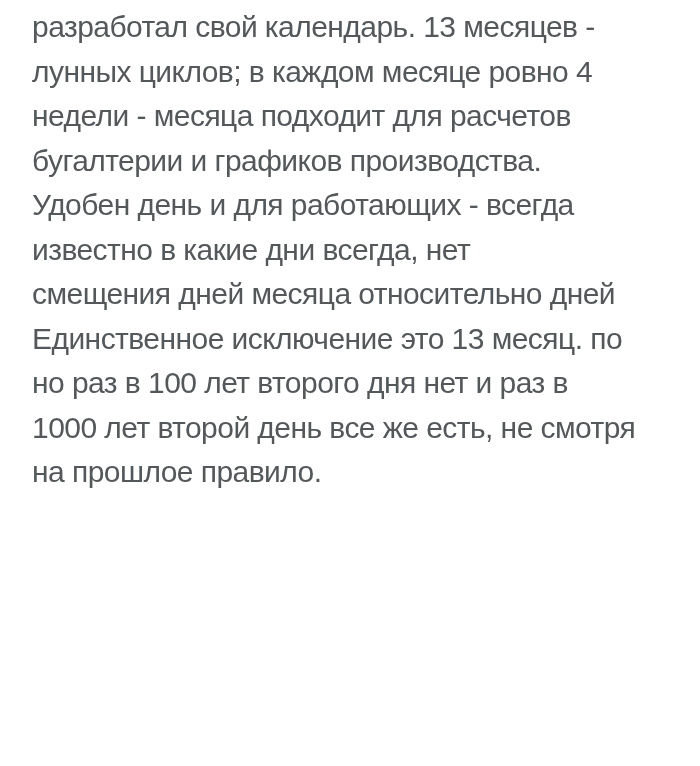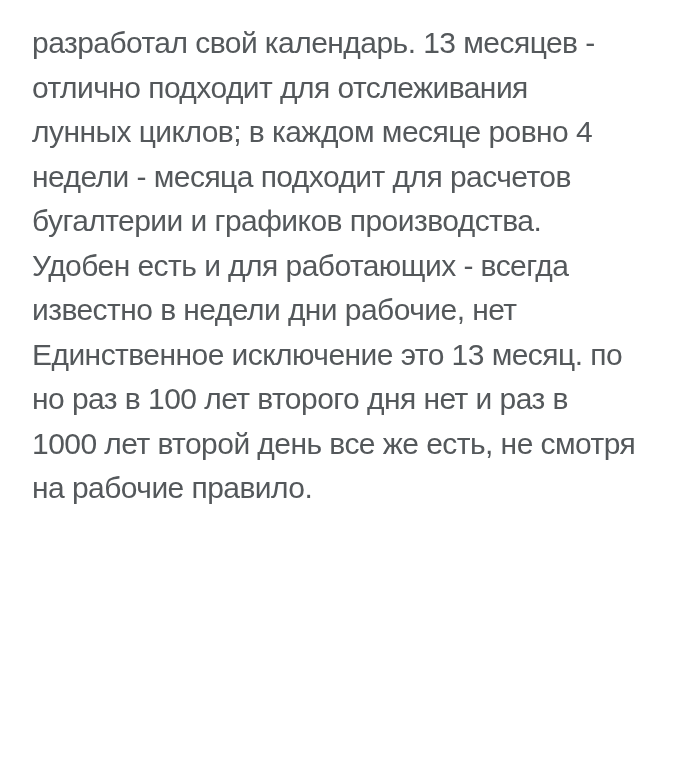--- a/index.html
+++ b/index.html
@@ -7,40 +7,40 @@
     padding: 0;
     background: #ffffff;
     width: 700px;
     height: 766px;
     overflow: hidden;
   }
   .page {
     box-sizing: border-box;
     width: 700px;
     height: 766px;
-    padding: 21px 10px 0 32px;
+    padding: 5px 10px 0 32px;
   }
   .text-line {
     font-family: "Liberation Sans", "DejaVu Sans", sans-serif;
     font-size: 30px;
     font-weight: 400;
     line-height: 44.5px;
     letter-spacing: -0.55px;
     color: #54585b;
     white-space: nowrap;
   }
 </style>
 </head>
 <body>
 
 <div class="page">
   <div class="text-line">разработал свой календарь. 13 месяцев -</div>
-  <div class="text-line">отлично подходит для отслеживания</div>
   <div class="text-line">лунных циклов; в каждом месяце ровно 4</div>
   <div class="text-line">недели - месяца подходит для расчетов</div>
   <div class="text-line">бугалтерии и графиков производства.</div>
-  <div class="text-line">Удобен есть и для работающих - всегда</div>
-  <div class="text-line">известно в недели дни рабочие, нет</div>
+  <div class="text-line">Удобен день и для работающих - всегда</div>
+  <div class="text-line">известно в какие дни всегда, нет</div>
+  <div class="text-line">смещения дней месяца относительно дней</div>
   <div class="text-line">Единственное исключение это 13 месяц. по</div>
   <div class="text-line">но раз в 100 лет второго дня нет и раз в</div>
   <div class="text-line">1000 лет второй день все же есть, не смотря</div>
-  <div class="text-line">на рабочие правило.</div>
+  <div class="text-line">на прошлое правило.</div>
 </div>
 
 </body></html>

